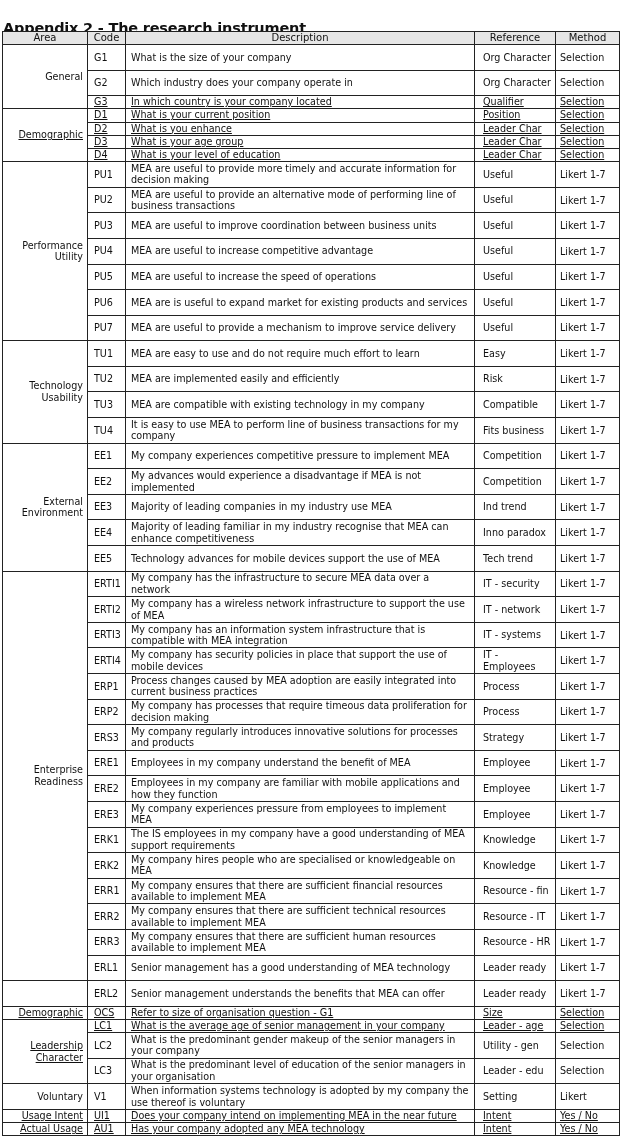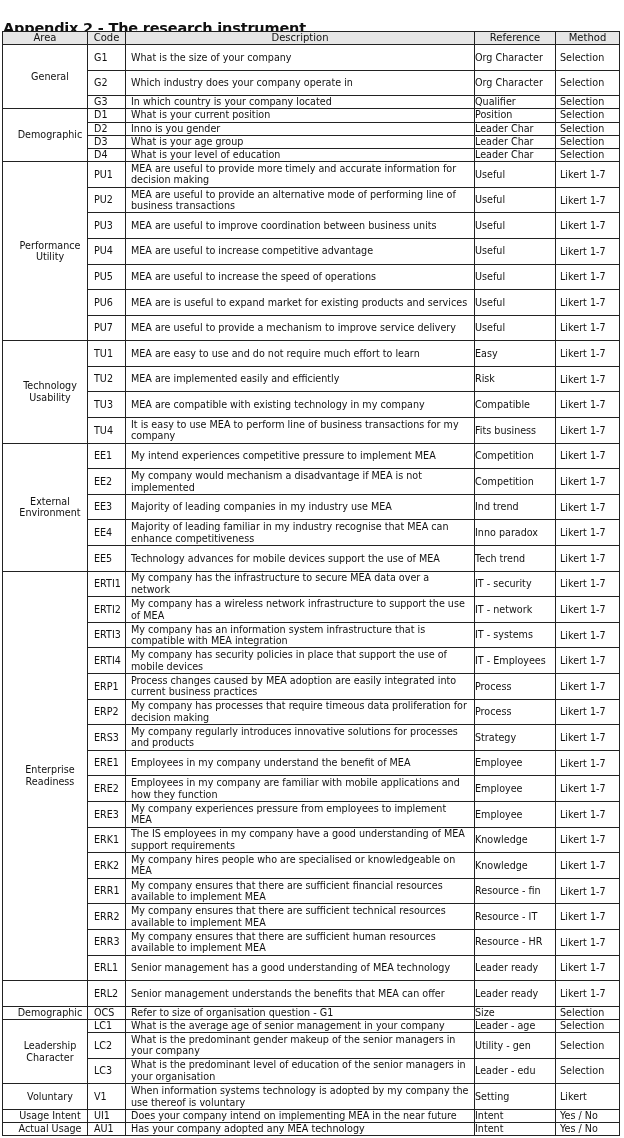--- a/index.html
+++ b/index.html
@@ -9,26 +9,26 @@
            letter-spacing: -0.2px; white-space: nowrap; }
   table { position: absolute; left: 2px; top: 31px; width: 617px; border-collapse: collapse;
           table-layout: fixed; font-size: 9.6px; line-height: 11.5px; }
   col.c-area { width: 85px; }
   col.c-code { width: 38px; }
   col.c-desc { width: 349px; }
   col.c-ref { width: 81px; }
   col.c-meth { width: 64px; }
   td, th { border: 1px solid #222; padding: 0 4px; vertical-align: middle; overflow: hidden; }
   th { background: #e6e6e6; font-weight: normal; text-align: center; height: 12px; font-size: 10px; }
-  tr.s td { height: 12.2px; padding-top: 0; padding-bottom: 0; line-height: 12px; }
+  tr.s td { height: 12.2px; padding-top: 0; padding-bottom: 0; line-height: 12px; text-decoration: underline; }
   tr.d td { height: 24.6px; }
-  td.area { text-align: center; padding-left: 14px; }
+  td.area { text-align: right; padding-left: 14px; }
   td.code { padding-left: 6px; }
   td.desc { padding-left: 5px; }
-  td.ref { padding-left: 0; }
+  td.ref { padding-left: 8px; }
   td.meth { padding-left: 4px; line-height: 11px; }
 </style>
 </head>
 <body>
 
 <div class="title">Appendix 2 - The research instrument</div>
 
 <table>
   <colgroup>
     <col class="c-area">
@@ -68,21 +68,21 @@
       </tr>
       <tr class="s">
         <td class="area" rowspan="4">Demographic</td>
         <td class="code">D1</td>
         <td class="desc">What is your current position</td>
         <td class="ref">Position</td>
         <td class="meth">Selection</td>
       </tr>
       <tr class="s">
         <td class="code">D2</td>
-        <td class="desc">Inno is you gender</td>
+        <td class="desc">What is you enhance</td>
         <td class="ref">Leader Char</td>
         <td class="meth">Selection</td>
       </tr>
       <tr class="s">
         <td class="code">D3</td>
         <td class="desc">What is your age group</td>
         <td class="ref">Leader Char</td>
         <td class="meth">Selection</td>
       </tr>
       <tr class="s">
@@ -155,27 +155,27 @@
       </tr>
       <tr class="d">
         <td class="code">TU4</td>
         <td class="desc">It is easy to use MEA to perform line of business transactions for my company</td>
         <td class="ref">Fits business</td>
         <td class="meth">Likert 1-7</td>
       </tr>
       <tr class="d">
         <td class="area" rowspan="5">External Environment</td>
         <td class="code">EE1</td>
-        <td class="desc">My intend experiences competitive pressure to implement MEA</td>
+        <td class="desc">My company experiences competitive pressure to implement MEA</td>
         <td class="ref">Competition</td>
         <td class="meth">Likert 1-7</td>
       </tr>
       <tr class="d">
         <td class="code">EE2</td>
-        <td class="desc">My company would mechanism a disadvantage if MEA is not implemented</td>
+        <td class="desc">My advances would experience a disadvantage if MEA is not implemented</td>
         <td class="ref">Competition</td>
         <td class="meth">Likert 1-7</td>
       </tr>
       <tr class="d">
         <td class="code">EE3</td>
         <td class="desc">Majority of leading companies in my industry use MEA</td>
         <td class="ref">Ind trend</td>
         <td class="meth">Likert 1-7</td>
       </tr>
       <tr class="d">

